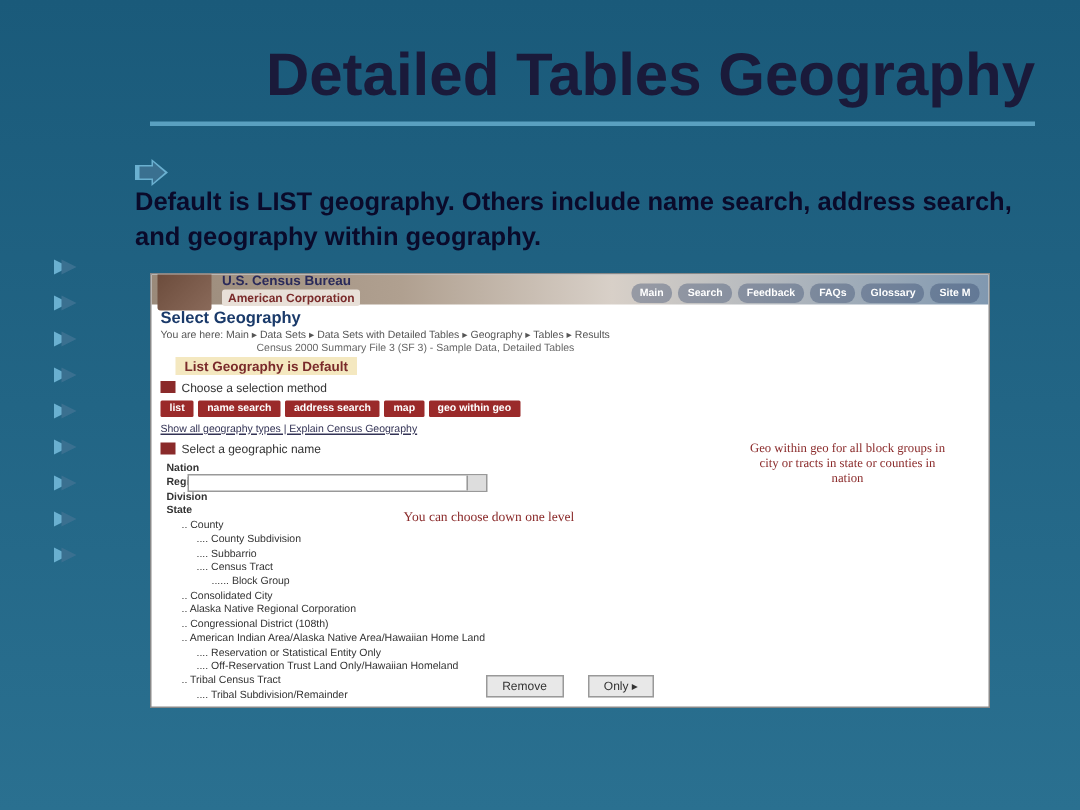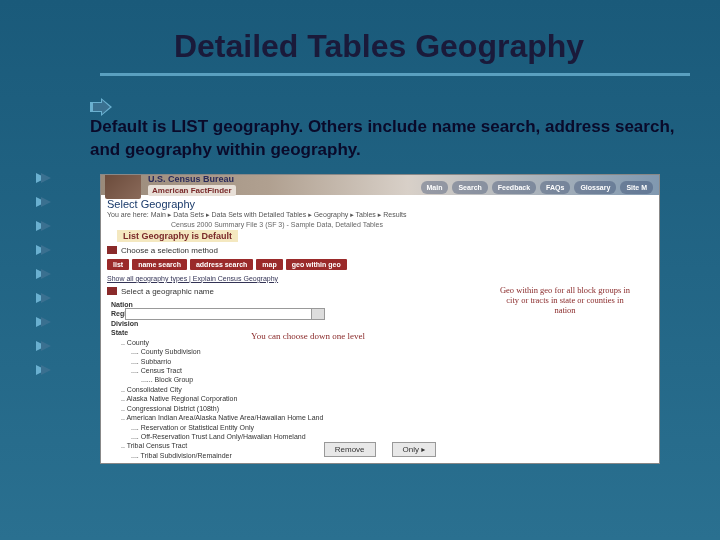--- a/index.html
+++ b/index.html
@@ -5,24 +5,24 @@
   * { margin: 0; padding: 0; box-sizing: border-box; }
   body {
     width: 720px;
     height: 540px;
     background: linear-gradient(to bottom, #1a5a7a 0%, #2a7090 100%);
     font-family: Georgia, 'Times New Roman', serif;
     overflow: hidden;
     position: relative;
   }
   .slide-title {
-    font-size: 32px;
+    font-size: 40px;
     font-weight: bold;
     color: #1a1a3a;
-    text-align: center;
+    text-align: right;
     padding: 28px 30px 8px 68px;
     font-family: 'Comic Sans MS', cursive, sans-serif;
   }
   .underline {
     height: 3px;
     background: #5aa0c0;
     margin: 0 30px 0 100px;
   }
   .bullet-row {
     display: flex;
@@ -76,21 +76,21 @@
   .header-nav {
     position: absolute; right: 6px; top: 6px;
     display: flex; gap: 4px;
     font-size: 7px; color: #fff; font-weight: bold;
   }
   .header-nav span {
     background: rgba(40,60,100,0.35);
     padding: 3px 6px; border-radius: 6px;
   }
   .select-geo {
-    font-weight: normal; color: #1a3a6a; font-size: 11px;
+    font-weight: bold; color: #1a3a6a; font-size: 11px;
     padding: 3px 6px 1px 6px;
   }
   .breadcrumb {
     font-size: 7px; color: #555; padding: 0 6px 2px 6px;
   }
   .subline { font-size: 7px; color: #666; padding-left: 70px; }
   .default-label {
     background: #f4e8c0;
     color: #7a2a2a; font-weight: bold;
     font-size: 9px; padding: 1px 6px;
@@ -112,21 +112,21 @@
   }
   .geo-list .lv1 { padding-left: 0; font-weight: bold; }
   .geo-list .lv2 { padding-left: 10px; }
   .geo-list .lv3 { padding-left: 20px; }
   .geo-list .lv4 { padding-left: 30px; }
   .annotation {
     position: absolute; color: #8a2a2a; font-weight: normal;
     font-family: 'Comic Sans MS', cursive; text-align: center;
     text-shadow: 0 0 2px rgba(255,255,255,0.6);
   }
-  .anno-left { font-size: 9px; left: 132px; top: 156px; width: 150px; line-height:1.2;}
+  .anno-left { font-size: 9px; left: 150px; top: 156px; width: 150px; line-height:1.2;}
   .anno-right { font-size: 8.5px; right: 24px; top: 110px; width: 140px; line-height:1.2;}
   .dropdown-bar {
     position: absolute; left: 24px; top: 133px; width: 200px; height: 12px;
     background: #fff; border: 1px solid #999;
   }
   .dropdown-bar::after {
     content: ''; position: absolute; right:0; top:0; width:12px; height:100%;
     background: #ddd; border-left:1px solid #999;
   }
   .btn-row {
@@ -183,21 +183,21 @@
   </svg>
   <div class="bullet-text">Default is LIST geography. Others include name search, address search, and geography within geography.</div>
 </div>
 
 <div class="screenshot-wrap">
 
   <div class="header-bar">
     <div class="header-photo"></div>
     <div class="header-logo-text">
       <div class="logo-top">U.S. Census Bureau</div>
-      <div class="logo-aff">American FactFinder</div>
+      <div class="logo-aff">American Corporation</div>
     </div>
     <div class="header-nav">
       <span>Main</span>
       <span>Search</span>
       <span>Feedback</span>
       <span>FAQs</span>
       <span>Glossary</span>
       <span>Site M</span>
     </div>
   </div>

